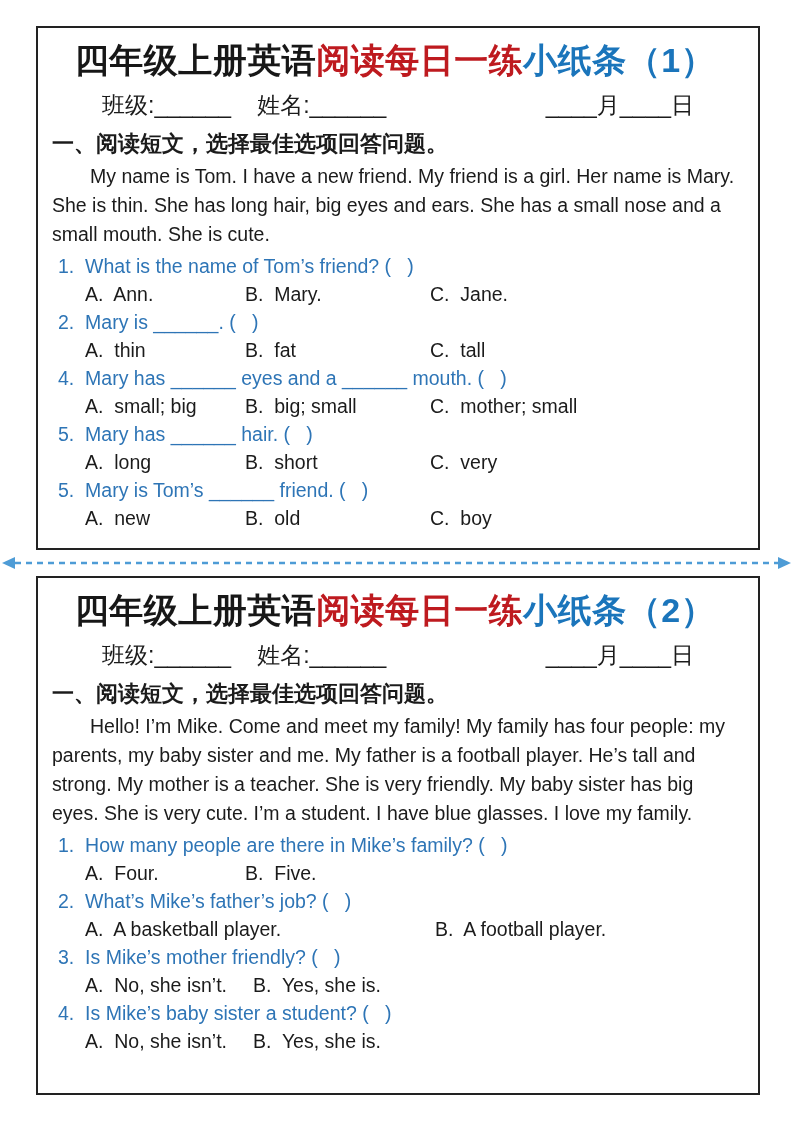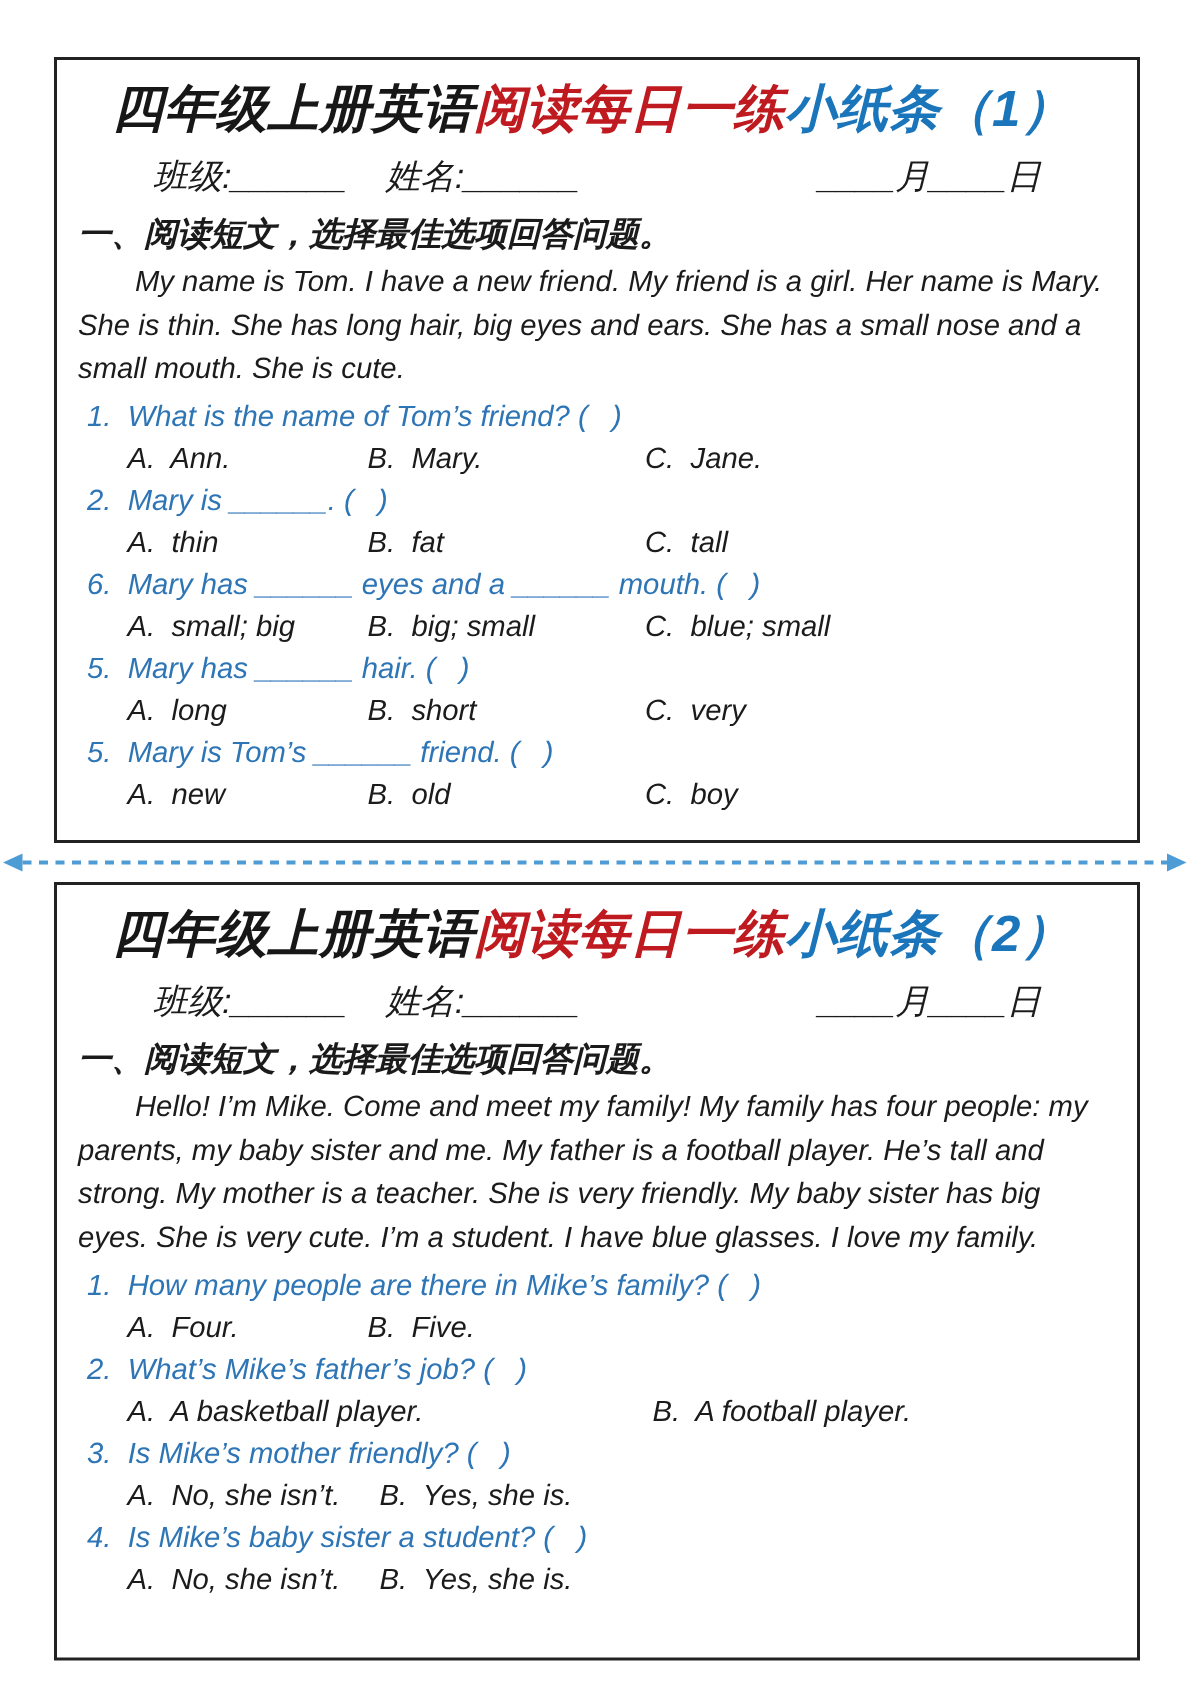--- a/index.html
+++ b/index.html
@@ -1,21 +1,21 @@
 <!DOCTYPE html>
 <html><head>
 <meta charset="utf-8">
 <style>
   html,body{margin:0;padding:0;}
   body{
     width:793px;height:1122px;background:#ffffff;
     font-family:"Liberation Sans","DejaVu Sans",sans-serif;
     color:#1b1b1b;overflow:hidden;
   }
-  .page{padding-top:38px;font-style:italic;}
+  .page{padding-top:26px;}
   .sheet{
     box-sizing:border-box;width:724px;margin-left:36px;
     border:2px solid #222;background:#fff;
     padding:8px 14px 16px 8px;
   }
   .sheet--2{padding-bottom:38px;position:relative;}
   .title{
     margin:2px 0 4px;text-align:center;
     font-size:34px;font-weight:700;letter-spacing:0.5px;white-space:nowrap;
   }
@@ -68,23 +68,23 @@
     <div class="question">1.  What is the name of Tom’s friend? (   )</div>
     <div class="opts">
       <span class="opt w160">A.  Ann.</span><span class="opt w185">B.  Mary.</span><span class="opt">C.  Jane.</span>
     </div>
 
     <div class="question">2.  Mary is ______. (   )</div>
     <div class="opts">
       <span class="opt w160">A.  thin</span><span class="opt w185">B.  fat</span><span class="opt">C.  tall</span>
     </div>
 
-    <div class="question">6.  Mary has ______ eyes and a ______ mouth. (   )</div>
+    <div class="question">4.  Mary has ______ eyes and a ______ mouth. (   )</div>
     <div class="opts">
-      <span class="opt w160">A.  small; big</span><span class="opt w185">B.  big; small</span><span class="opt">C.  blue; small</span>
+      <span class="opt w160">A.  small; big</span><span class="opt w185">B.  big; small</span><span class="opt">C.  mother; small</span>
     </div>
 
     <div class="question">5.  Mary has ______ hair. (   )</div>
     <div class="opts">
       <span class="opt w160">A.  long</span><span class="opt w185">B.  short</span><span class="opt">C.  very</span>
     </div>
 
     <div class="question">5.  Mary is Tom’s ______ friend. (   )</div>
     <div class="opts">
       <span class="opt w160">A.  new</span><span class="opt w185">B.  old</span><span class="opt">C.  boy</span>

